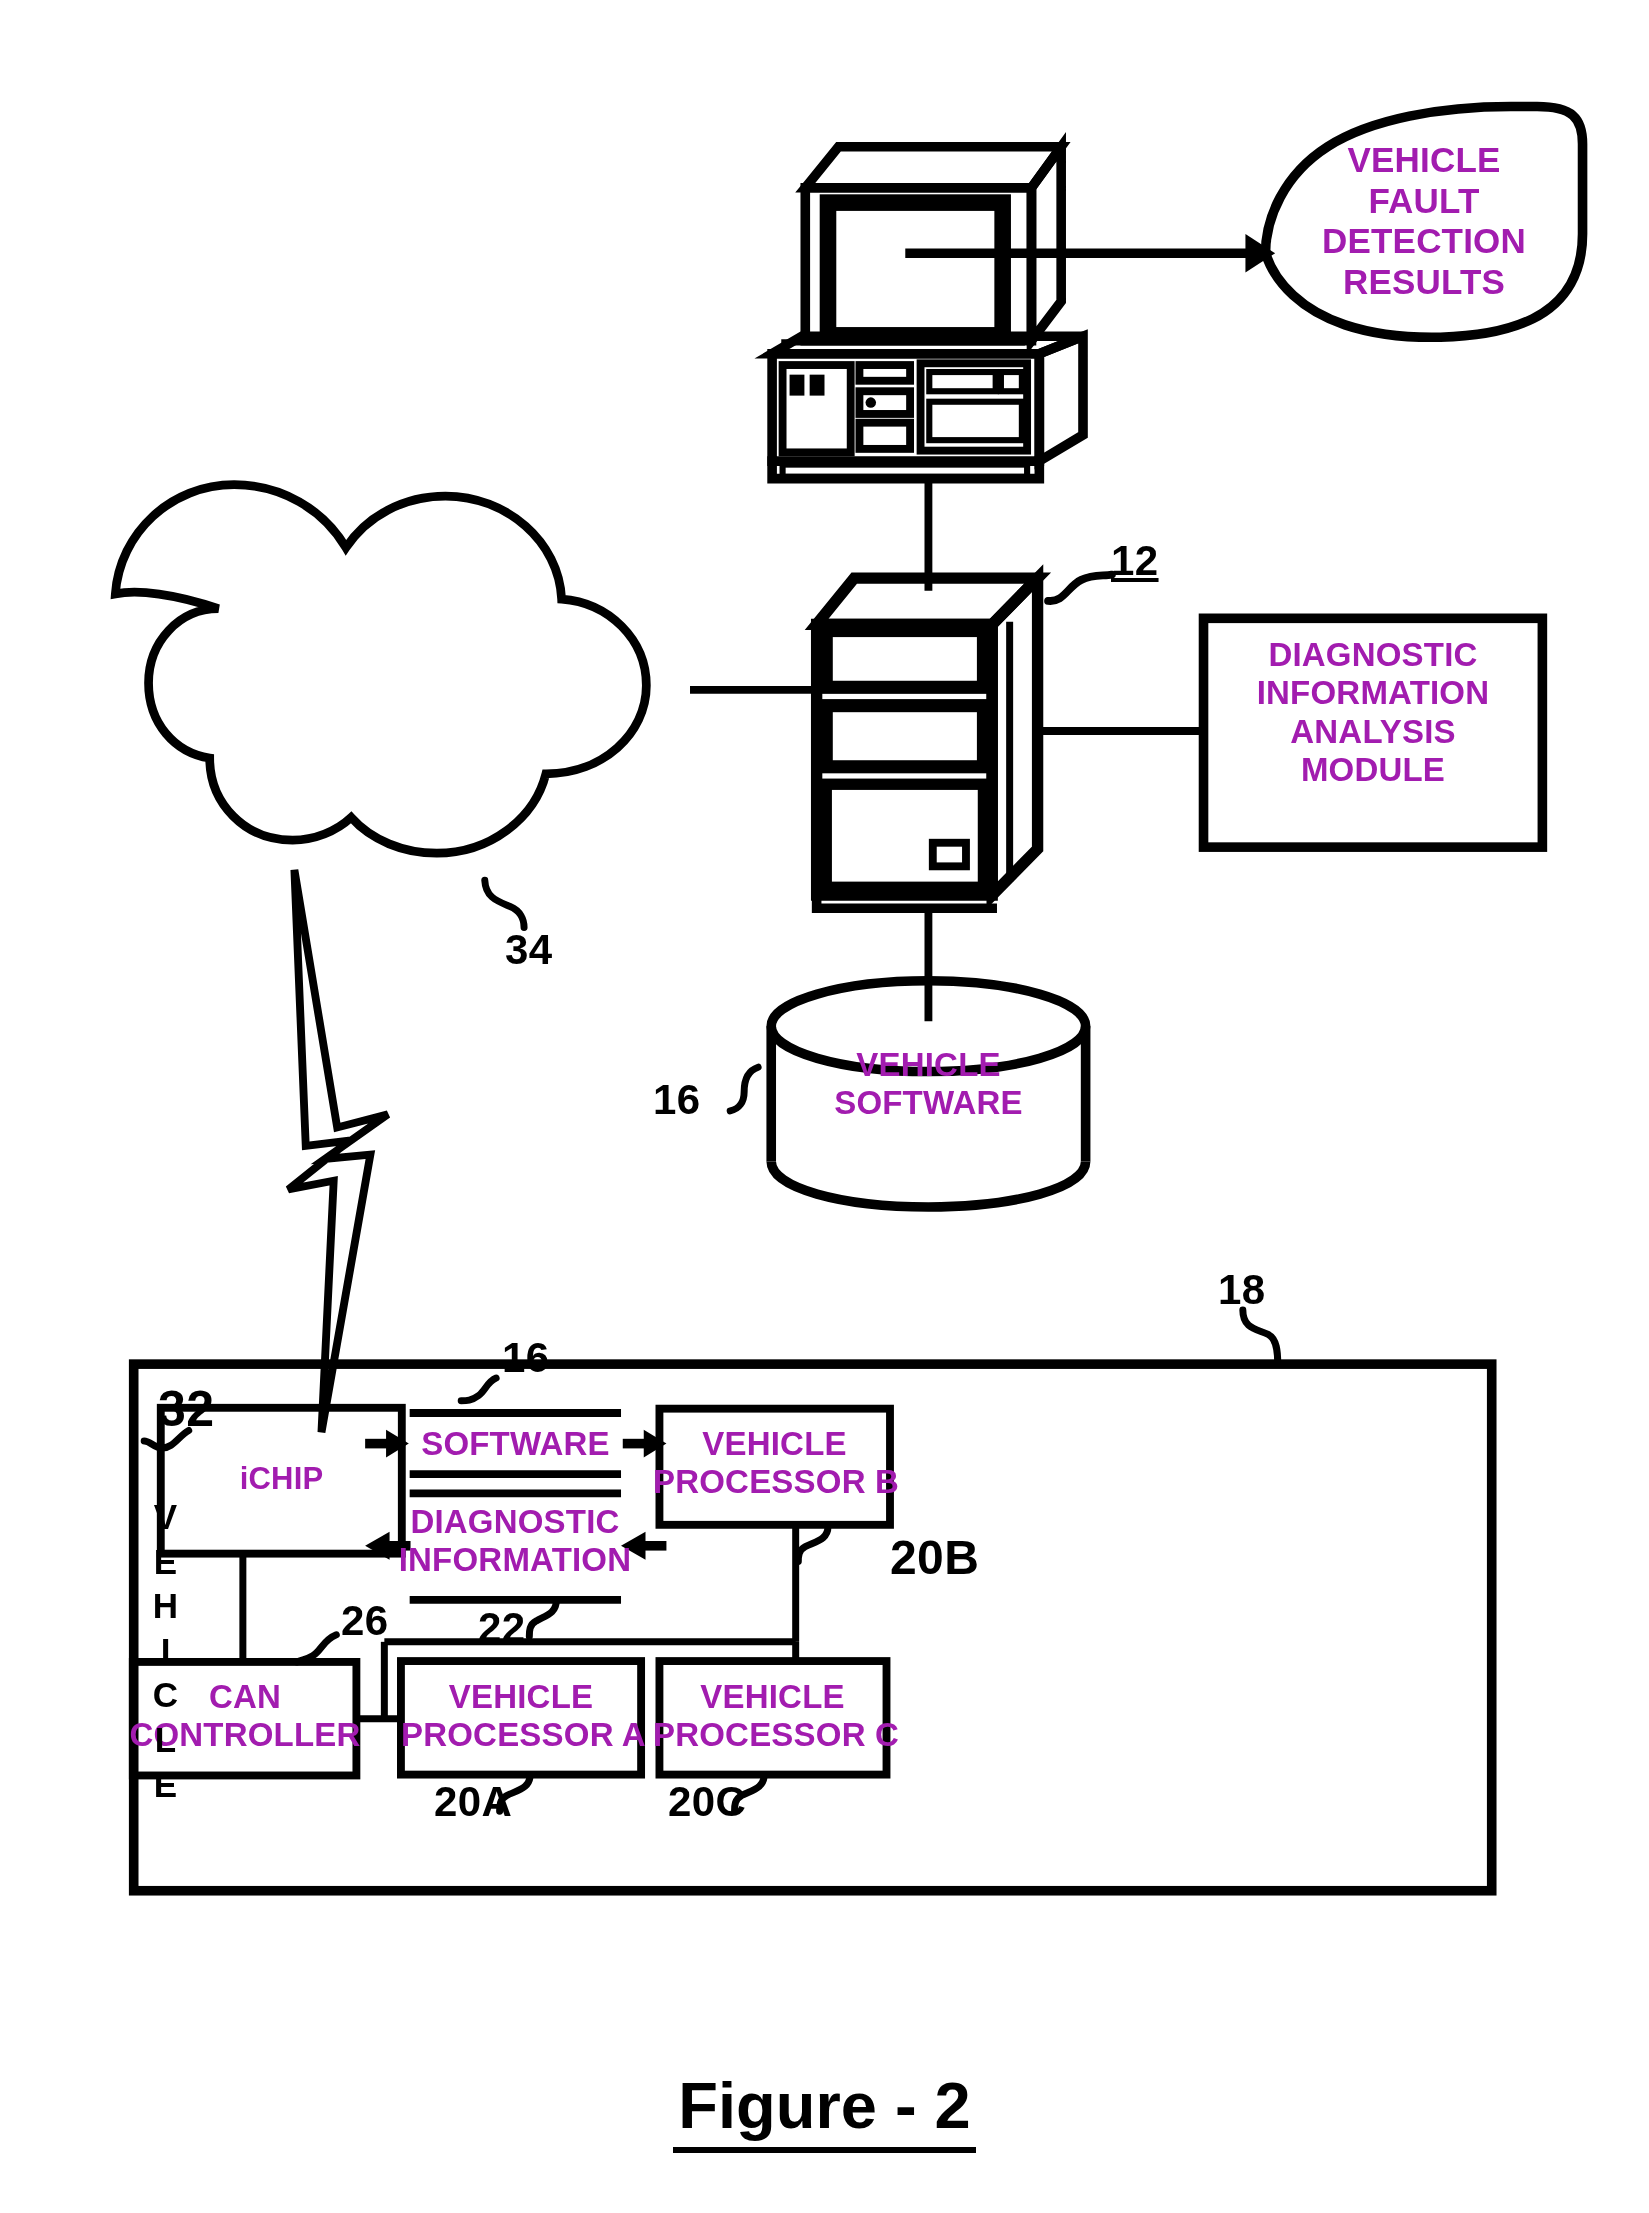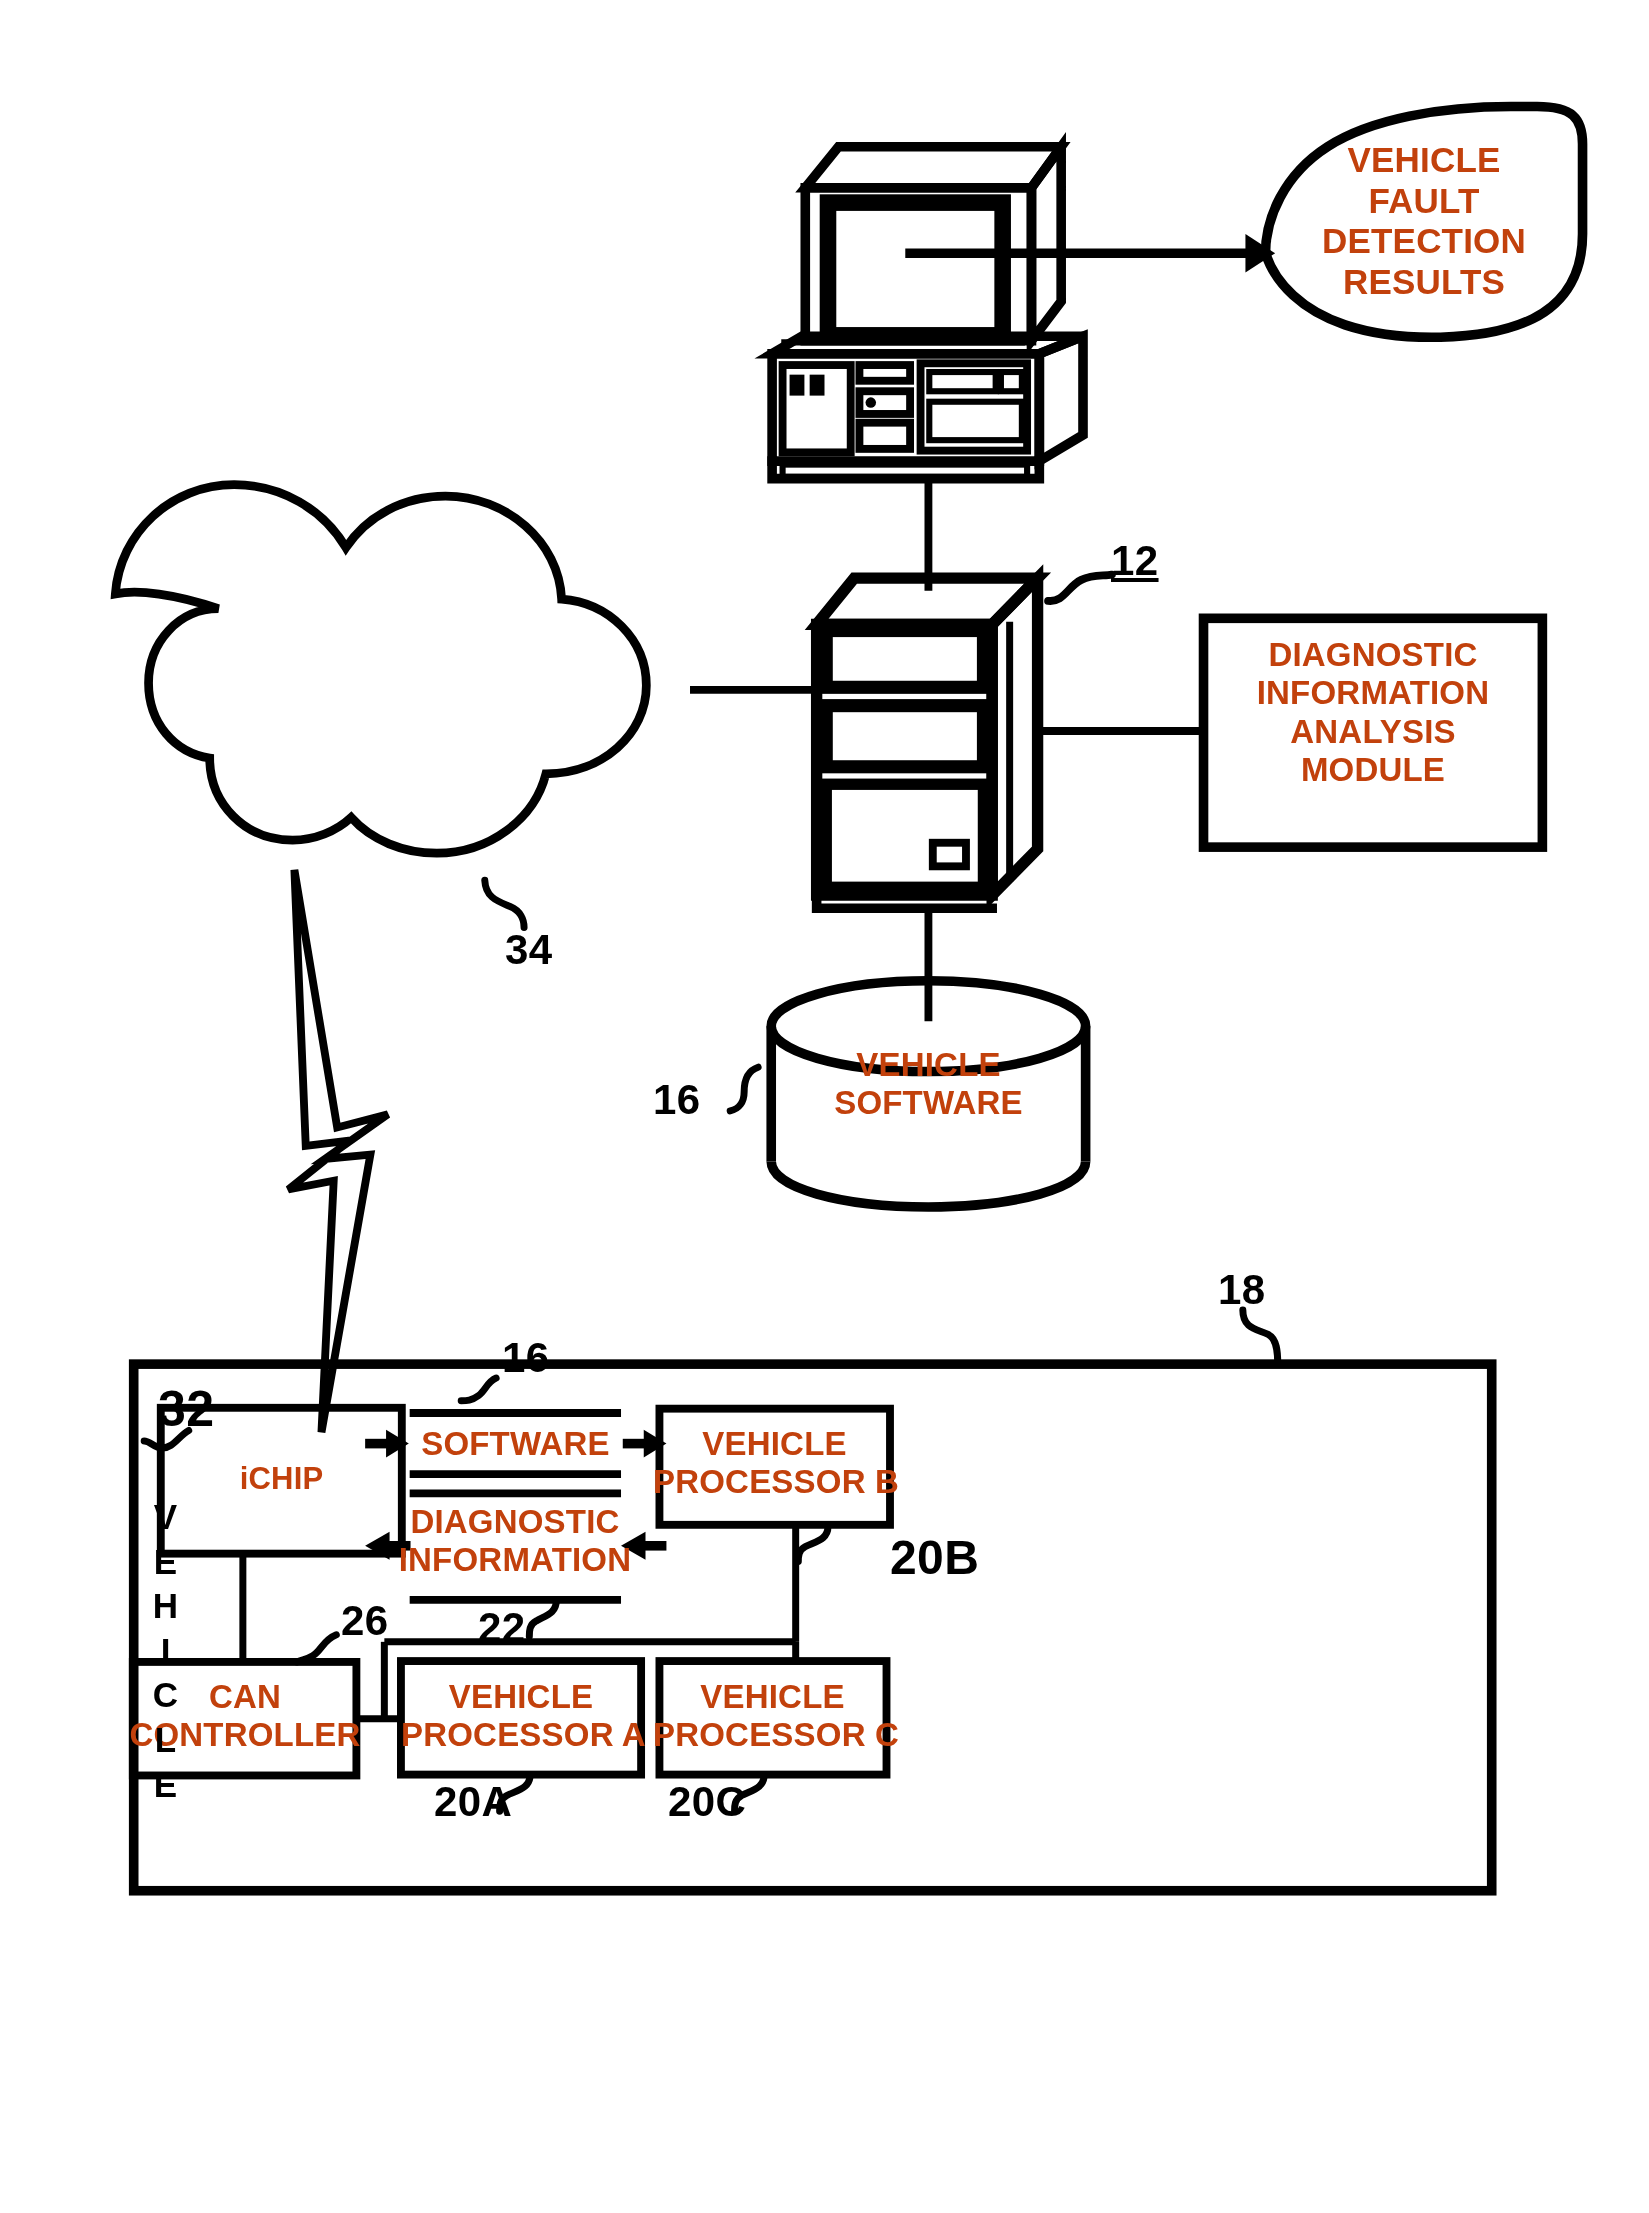--- a/index.html
+++ b/index.html
@@ -23,21 +23,21 @@
   svg.fig {
     position: absolute;
     left: 0; top: 0;
     width: 1649px;
     height: 2213px;
   }
   .lbl {
     position: absolute;
     font-family: "Liberation Sans", sans-serif;
     font-weight: bold;
-    color: #c2410c;
+    color: #a21caf;
     text-align: center;
     line-height: 1.16;
     white-space: pre;
     letter-spacing: 0.2px;
   }
   .ref {
     position: absolute;
     font-family: "Liberation Sans", sans-serif;
     font-weight: bold;
     color: #000;
@@ -342,15 +342,18 @@
   <div class="ref" style="left:478px; top:1604px; font-size:42px;text-align:center;">22</div>
 
   <div class="ref" style="left:341px; top:1597px; font-size:42px;">26</div>
 
   <div class="ref" style="left:434px; top:1778px; font-size:42px;">20A</div>
 
   <div class="ref" style="left:890px; top:1530px; font-size:48px;">20B</div>
 
   <div class="ref" style="left:668px; top:1778px; font-size:42px;">20C</div>
 
+  <div id="fig-caption">
+    <span>Figure - 2</span>
+  </div>
 
 </div>
 
 
 </body></html>

